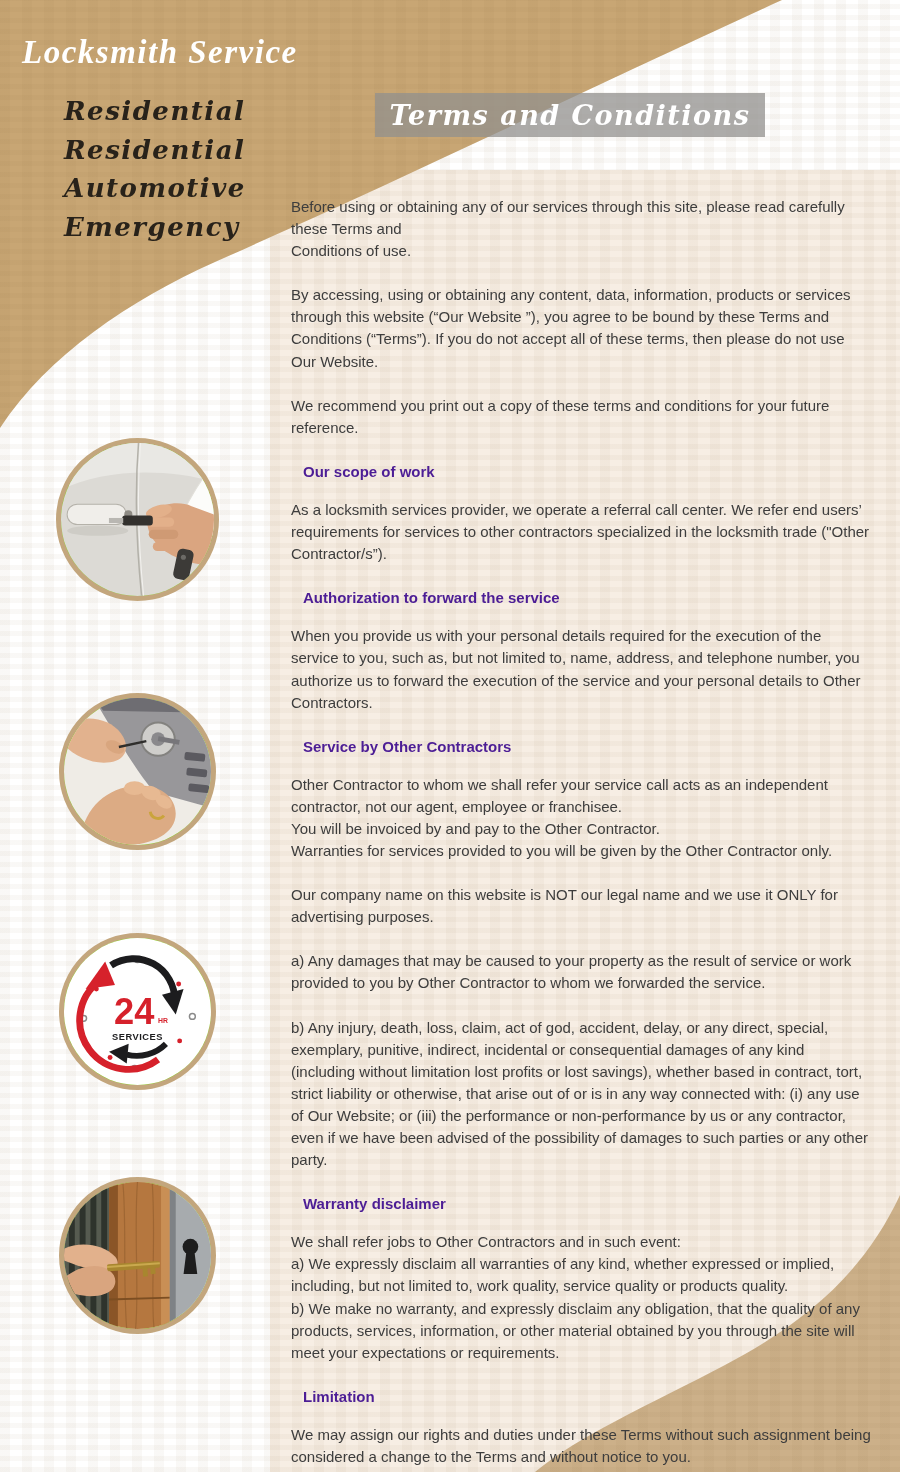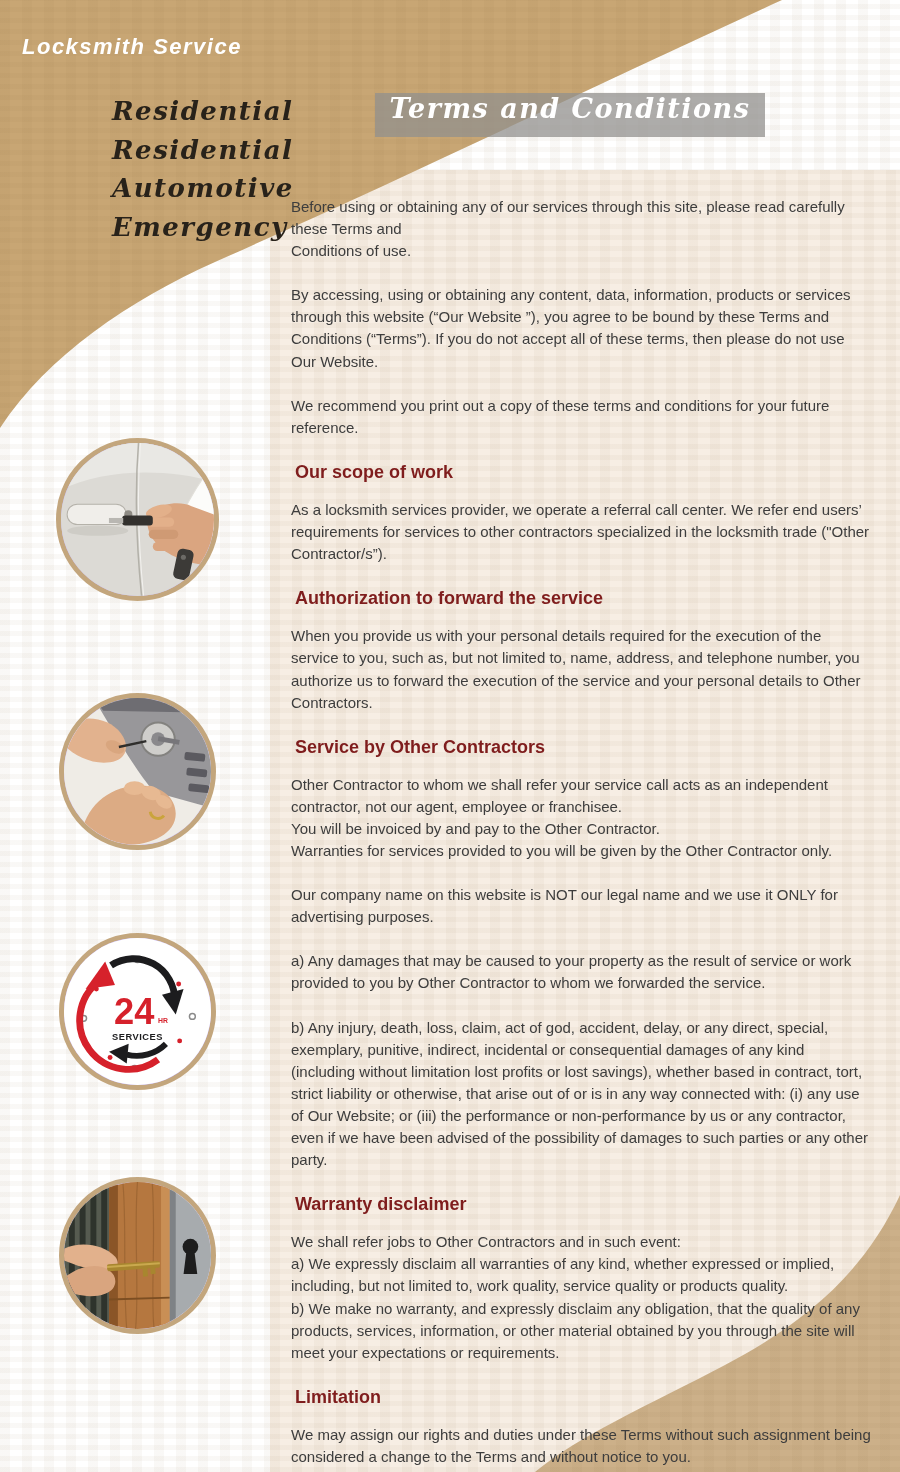--- a/index.html
+++ b/index.html
@@ -24,47 +24,47 @@
     background-color:#f7eee4;
   }
   
   .swoosh-br{
     position:absolute;left:440px;top:1180px;width:460px;height:292px;z-index:2;
     background-color:#ccb089;
     clip-path:path('M460 15 C425 90 370 140 285 185 C205 227 140 255 95 292 L460 292 Z');
   }
   .brand-title{
     position:absolute;left:22px;top:34px;z-index:3;
-    font-family:Liberation Sans, sans-serif;font-style:italic;font-weight:bold;
-    font-size:22px;color:#ffffff;letter-spacing:1.5px;white-space:nowrap;
+    font-family:Liberation Serif, serif;font-style:italic;font-weight:bold;
+    font-size:33px;color:#ffffff;letter-spacing:1.5px;white-space:nowrap;
   }
   .service-list{position:absolute;left:64px;top:92px;z-index:3;}
   .service-item{
     font-family:"DejaVu Serif",serif;font-style:italic;font-weight:bold;
-    font-size:26px;line-height:38.5px;color:#28221a;letter-spacing:1.5px;white-space:nowrap;margin-left:48px;
+    font-size:26px;line-height:38.5px;color:#28221a;letter-spacing:1.5px;white-space:nowrap;
   }
   .banner{
     position:absolute;left:375px;top:93px;width:390px;height:44px;z-index:4;
     background:rgba(146,144,141,0.75);
-    display:flex;justify-content:center;
+    display:flex;align-items:center;justify-content:center;
   }
   .banner-text{
     font-family:"DejaVu Serif",serif;font-style:italic;font-weight:bold;
     font-size:27px;color:#ffffff;letter-spacing:1.5px;white-space:nowrap;
   }
   .terms{
     position:absolute;left:291px;top:180px;width:580px;z-index:5;
     font-size:15px;line-height:22.1px;color:#3d3d3d;
   }
-  .terms h3{margin:4px;font-size:18px;line-height:22.1px;font-weight:bold;color:#7f1d1d;}
+  .terms h3{margin:12px;font-size:15px;line-height:22.1px;font-weight:bold;color:#4c1d95;}
   .terms p{margin:16px 0 22px 0;white-space:pre-line;}
   
   .circle{
     position:absolute;z-index:6;border-radius:50%;
-    border:5px solid #c3a67d;background:#c4b5fd;overflow:hidden;box-sizing:border-box;
+    border:5px solid #c3a67d;background:#84cc16;overflow:hidden;box-sizing:border-box;
   }
   .circle svg{display:block;width:100%;height:100%;}
   .c1{left:56px;top:438px;width:163px;height:163px;}
   .c2{left:59px;top:693px;width:157px;height:157px;}
   .c3{left:59px;top:933px;width:157px;height:157px;}
   .c4{left:59px;top:1177px;width:157px;height:157px;}
   .badge-num{font-family:"Liberation Sans",sans-serif;font-weight:bold;}
 </style>
 </head>
 <body class="plaid">

